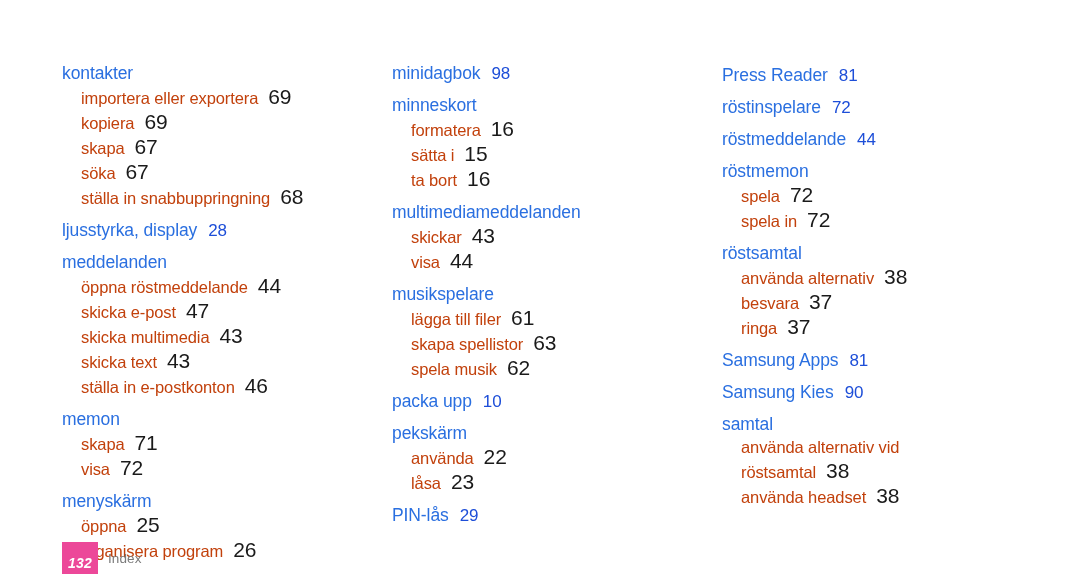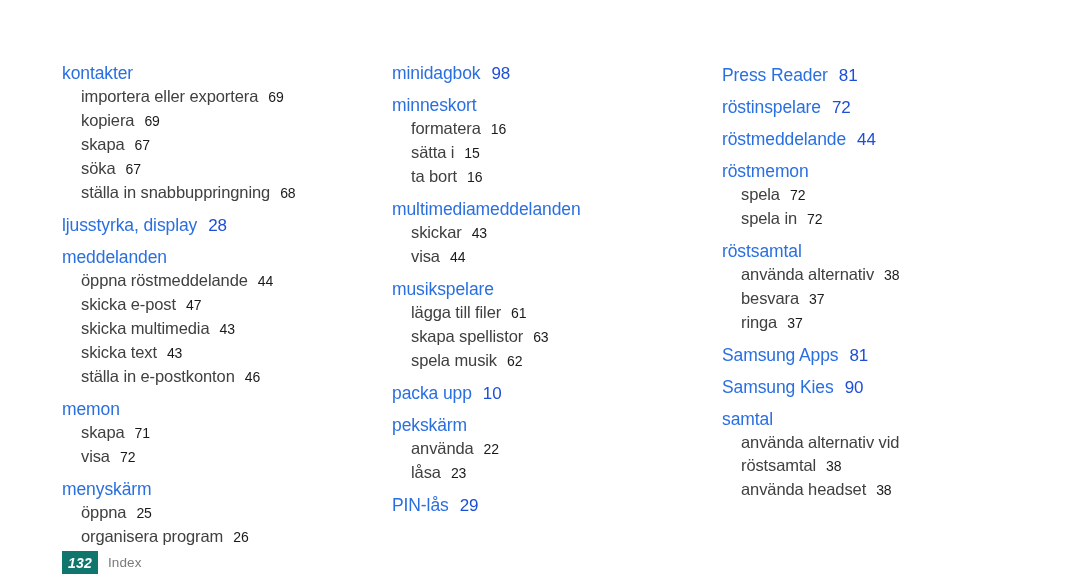--- a/index.html
+++ b/index.html
@@ -79,47 +79,47 @@
     display: block;
     line-height: 23px;
     padding-left: 19px;
     white-space: nowrap;
   }
   .subentry.wrap {
     white-space: normal;
     max-width: 255px;
   }
   .subentry-label {
-    color: #404040;
+    color: #c2410c;
     font-size: 16.5px;
     letter-spacing: -0.1px;
   }
   .subentry-page {
     color: #1a1a1a;
-    font-size: 14px;
+    font-size: 21px;
     margin-left: 10px;
     letter-spacing: -0.1px;
   }
 
   
   .footer {
     position: absolute;
     left: 62px;
     bottom: 24px;
     display: flex;
     align-items: center;
   }
   .page-number-badge {
-    background: #0f766e;
+    background: #ec4899;
     color: #ffffff;
     font-style: italic;
     font-weight: bold;
     font-size: 14px;
     line-height: 18px;
-    padding: 3px 6px 2px 6px;
+    padding: 12px 6px 2px 6px;
     letter-spacing: 0.2px;
   }
   .footer-label {
     color: #7a7a7a;
     font-size: 13.5px;
     margin-left: 10px;
     letter-spacing: 0.1px;
   }
 </style>
 </head>

